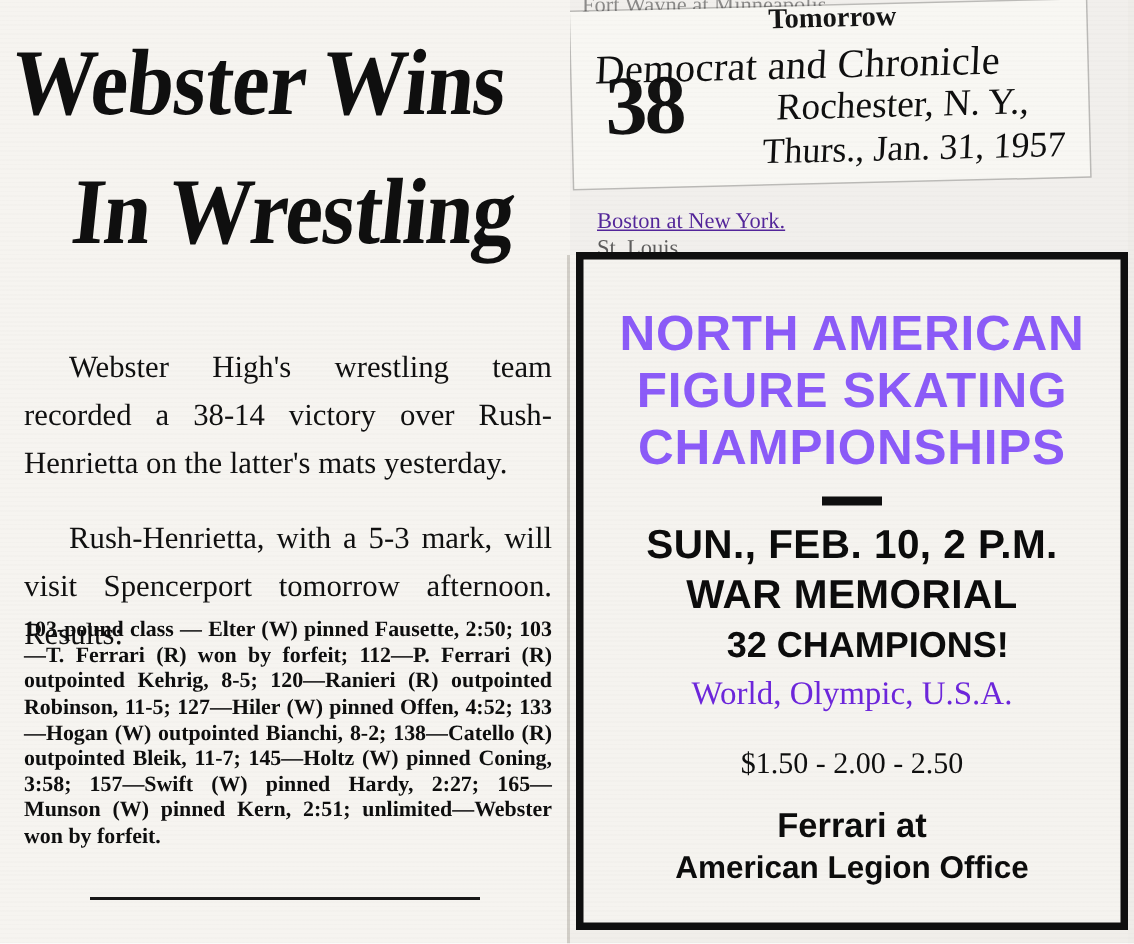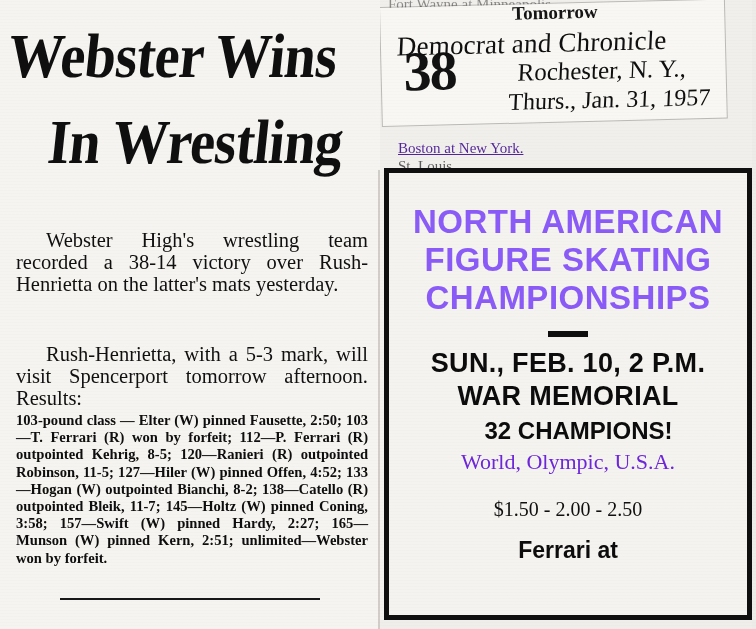--- a/index.html
+++ b/index.html
@@ -72,21 +72,21 @@
     transform-origin: left top;
     white-space: nowrap;
     font-weight: bold;
   }
   .body-text {
     position: absolute;
     left: 16px;
     width: 352px;
     font-family: "Liberation Serif", serif;
     font-size: 20.5px;
-    line-height: 22px;
+    line-height: 32px;
     text-align: justify;
     color: #121212;
   }
   .para1 { top: 208px; }
   .para2 { top: 322px; }
   .para-indent { text-indent: 30px; }
 
   .results {
     position: absolute;
     left: 16px;
@@ -342,17 +342,18 @@
     <div class="ad-title">NORTH AMERICAN</div>
     <div class="ad-title" style="margin-top:0">FIGURE SKATING</div>
     <div class="ad-title" style="margin-top:0">CHAMPIONSHIPS</div>
     <div class="ad-dash"></div>
     <div class="ad-sub1">SUN., FEB. 10, 2 P.M.</div>
     <div class="ad-sub2">WAR MEMORIAL</div>
     <div class="ad-sub3">32 CHAMPIONS!</div>
     <div class="ad-world">World, Olympic, U.S.A.</div>
     <div class="ad-price">$1.50 - 2.00 - 2.50</div>
     <div class="ad-tickets">Ferrari at</div>
+    <div class="ad-where">American Legion Office</div>
   </div>
 
   <div class="bottom-strip"></div>
   <div class="right-sliver"></div>
 </div>
 
 </body></html>

